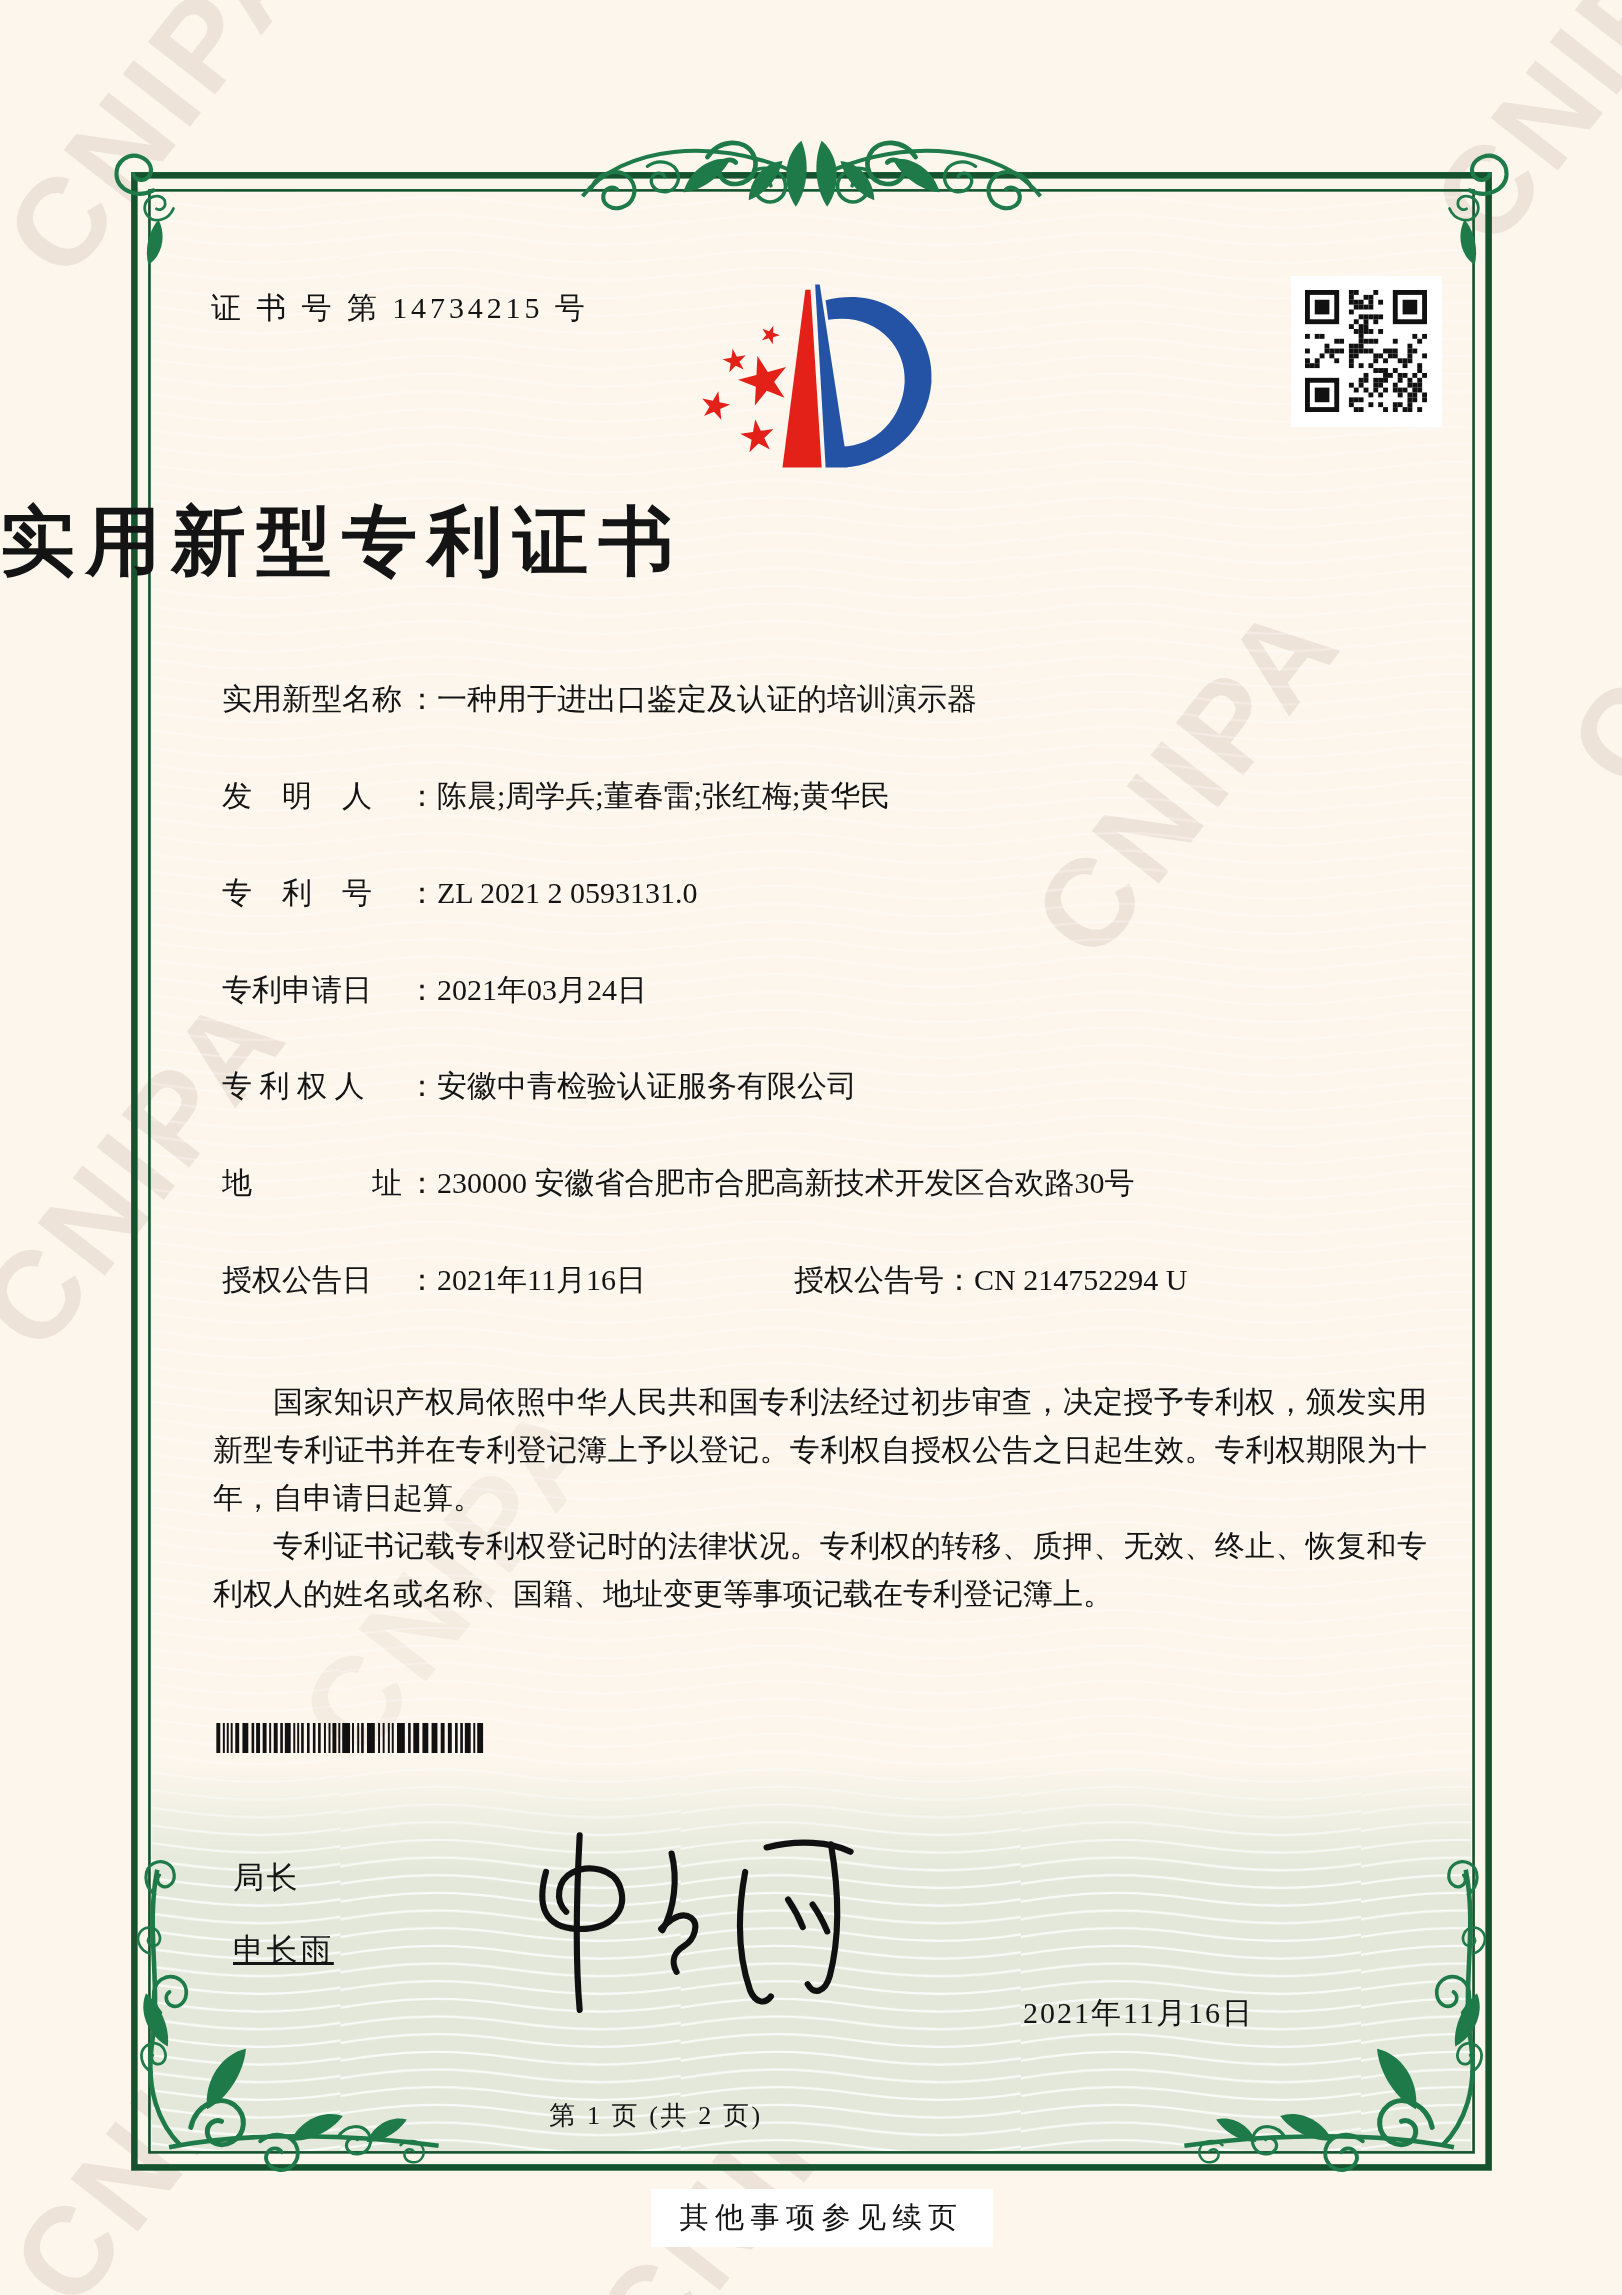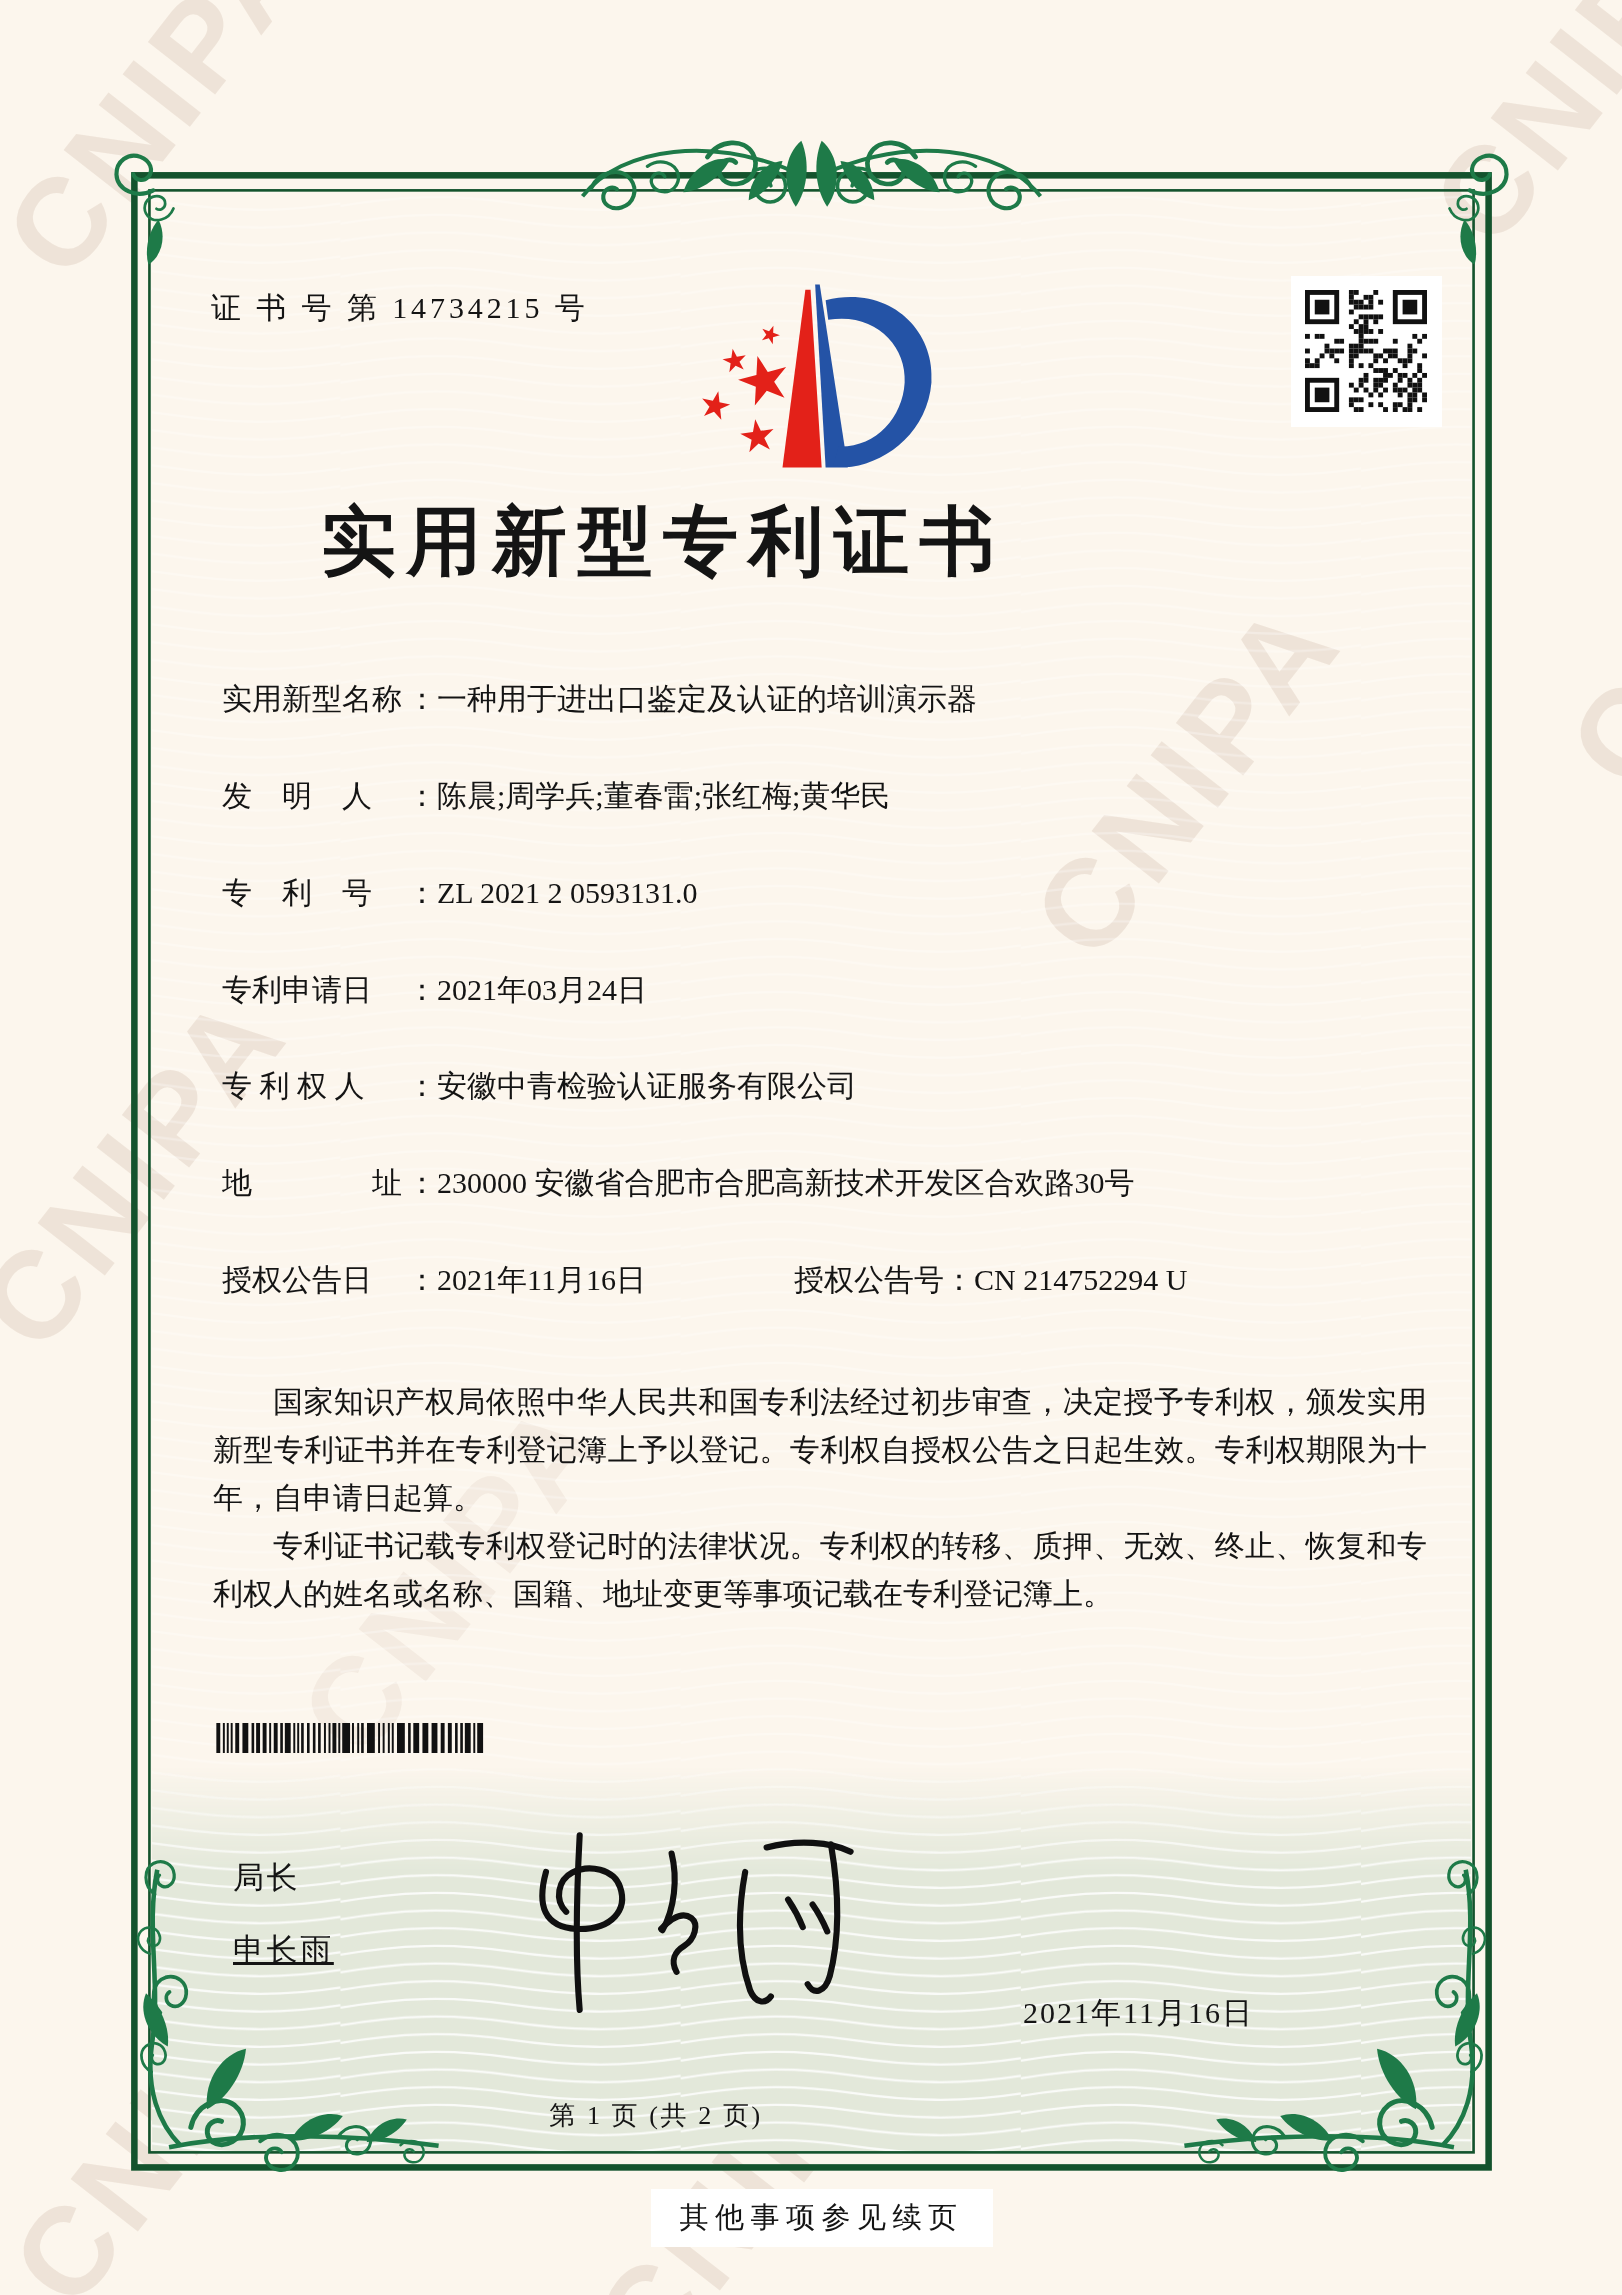--- a/index.html
+++ b/index.html
@@ -17,22 +17,22 @@
     user-select:none; white-space:nowrap;
   }
   
   #deco { position:absolute; left:0; top:0; z-index:2; }
   
   .content { position:absolute; left:0; top:0; width:1623px; height:2295px; z-index:3; }
   .cert-no { position:absolute; left:211px; top:288px; font-size:30px; letter-spacing:3.9px; }
   .logo { position:absolute; left:674px; top:278px; }
   .qr-box { position:absolute; left:1291px; top:276px; width:151px; height:151px; background:#fff; }
   .qr-box svg { position:absolute; left:14.4px; top:14.4px; }
-  .title { position:absolute; left:0; top:492px; width:1292px; text-align:center;
-           font-size:75px; font-weight:700; letter-spacing:10.5px;margin-left:17px; }
+  .title { position:absolute; left:0; top:492px; width:1292px; text-align:left;
+           font-size:75px; font-weight:700; letter-spacing:10.5px; }
   .fields { position:absolute; left:222px; top:679px; width:1211px; font-size:30px; }
   .frow { position:absolute; left:0; width:1211px; white-space:nowrap; }
   .lbl { display:inline-block; width:185px; }
   .pair2 { position:absolute; left:572px; top:0; }
   .paras { position:absolute; left:213px; top:1338px; width:1214px;
            font-size:30px; line-height:48px; text-align:justify;margin-top:40px; }
   .paras p { text-indent:60px; }
   .barcode { position:absolute; left:216px; top:1723px; }
   .signer-title { position:absolute; left:233px; top:1857px; font-size:31px; letter-spacing:2.6px; }
   .signer-name  { position:absolute; left:233px; top:1929px; font-size:31px; letter-spacing:2.6px;text-decoration:underline; }

